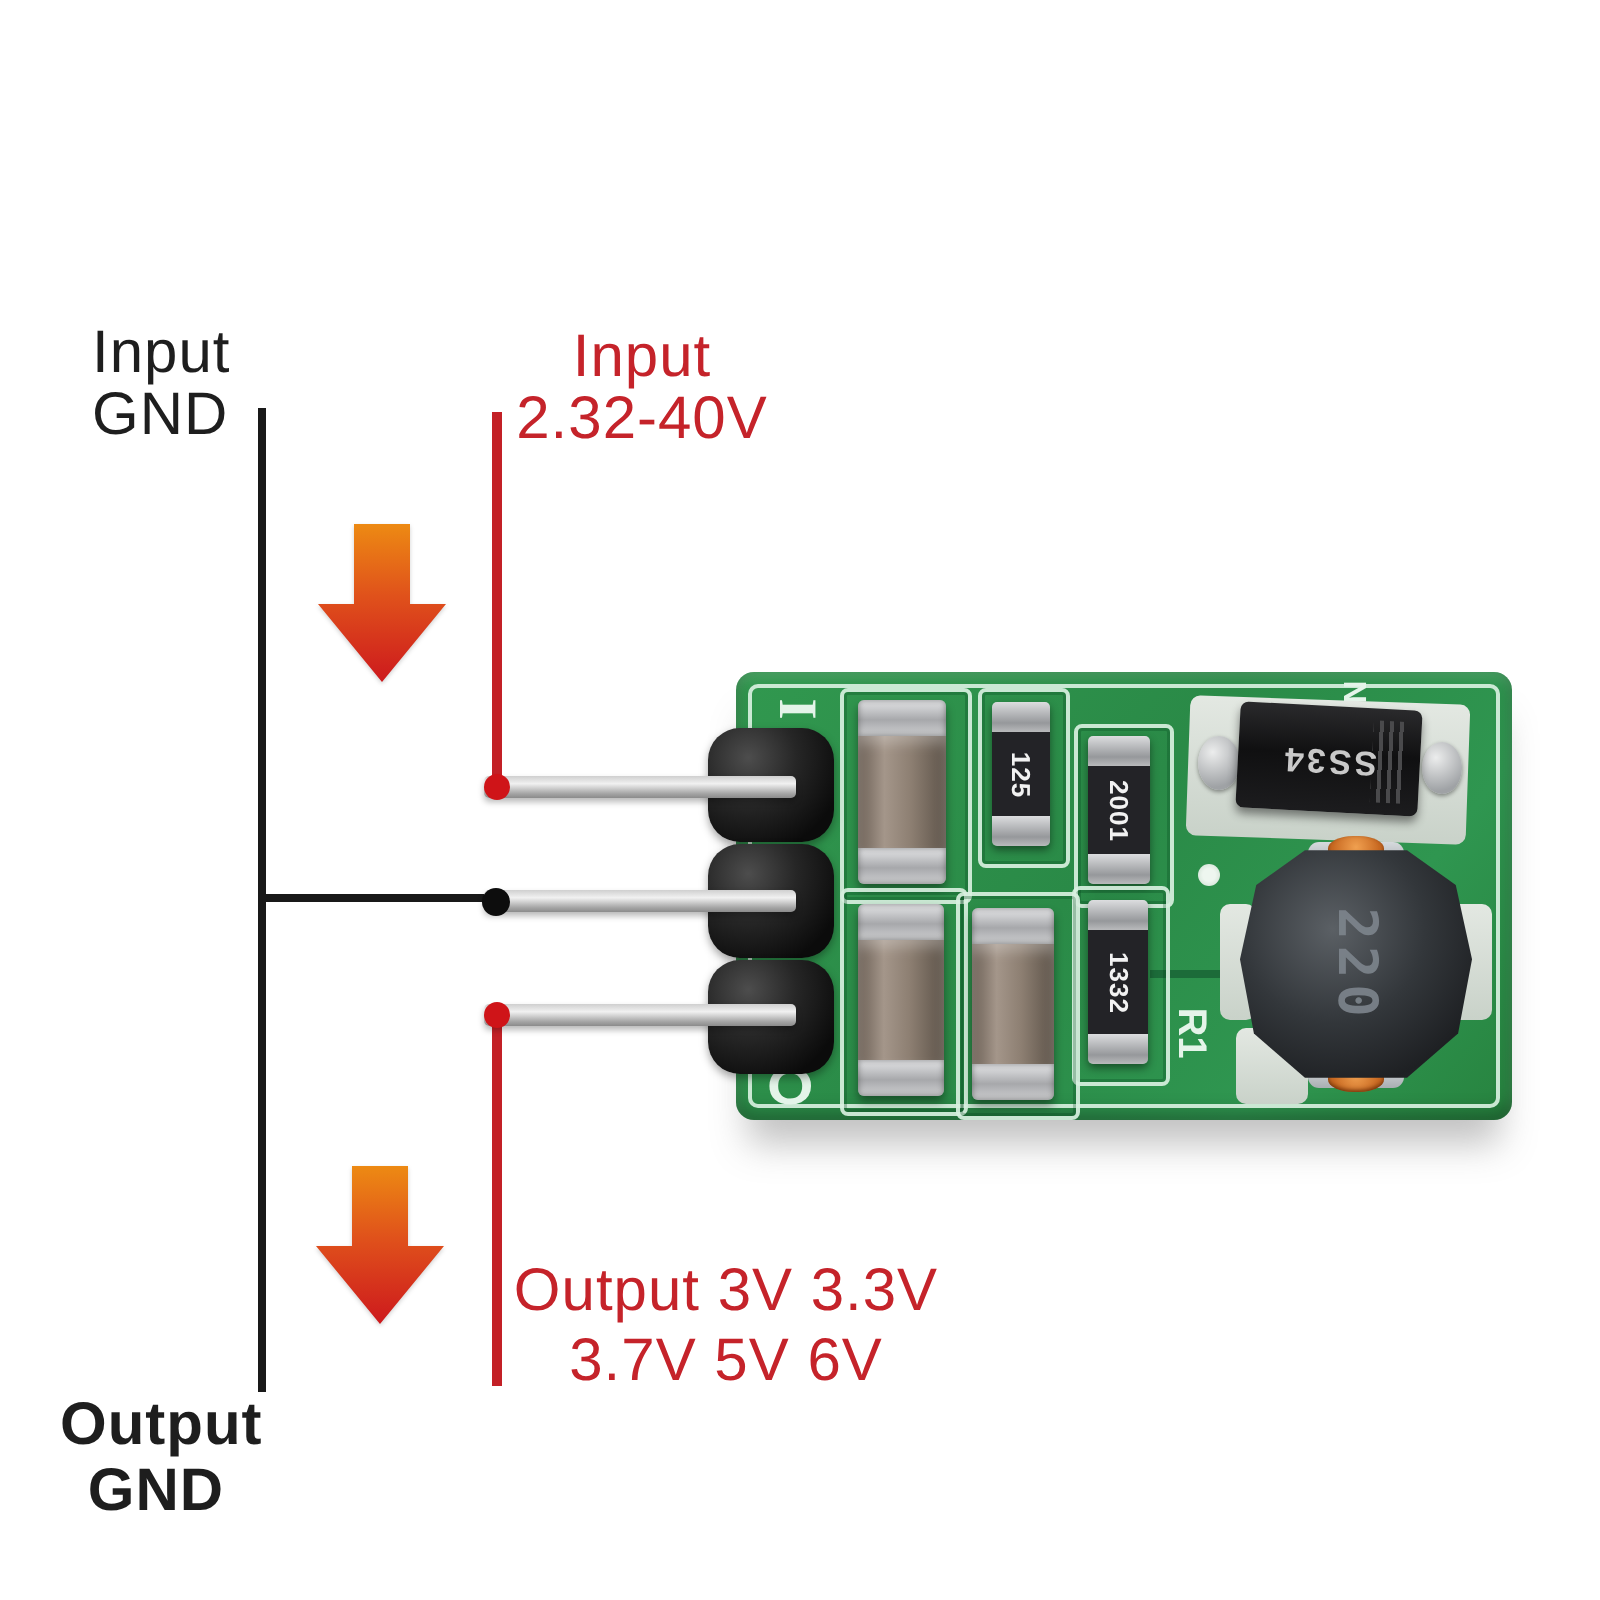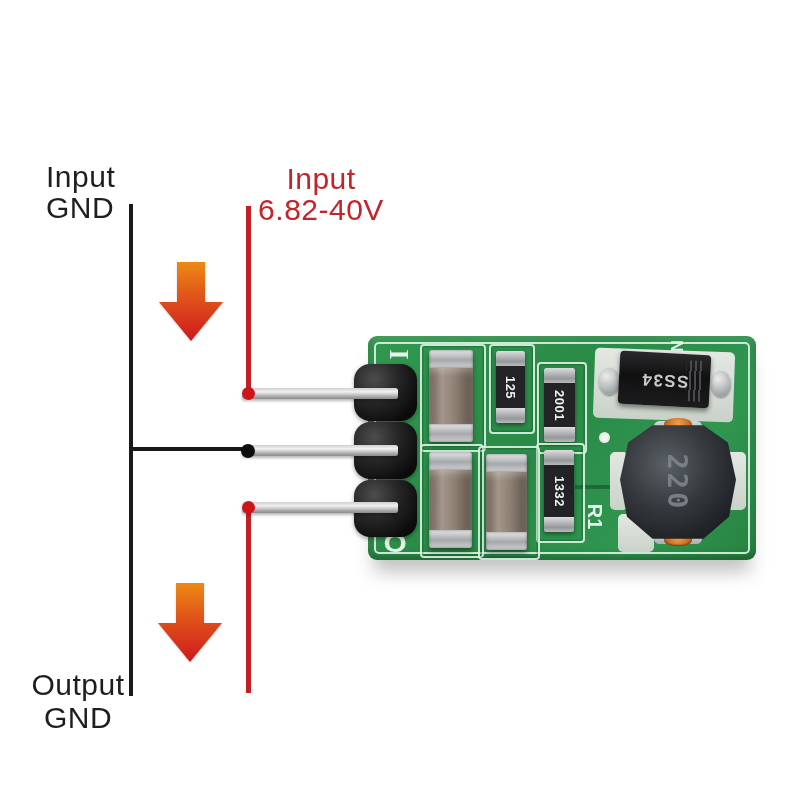--- a/index.html
+++ b/index.html
@@ -215,24 +215,26 @@
   <div class="abs dot dot-black" style="left:241px;top:444px;width:14px;height:14px;"></div>
   <div class="abs dot dot-red" style="left:242px;top:501px;width:13px;height:13px;"></div>
 
   <div class="abs lbl" style="left:46px;top:161px;width:100px;">
     <div>Input</div>
     <div>GND</div>
   </div>
 
   <div class="abs lbl lbl-red t-center" style="left:248px;top:163px;width:146px;">
     <div>Input</div>
-    <div>6.82-40V</div>
+    <div>2.32-40V</div>
   </div>
 
   <div class="abs lbl lbl-red t-center" style="left:252px;top:629px;width:222px;line-height:34.5px;">
-  </div>
-
-  <div class="abs lbl t-center" style="left:30px;top:668px;width:96px;line-height:33px;">
+    <div>Output 3V 3.3V</div>
+    <div>3.7V 5V 6V</div>
+  </div>
+
+  <div class="abs lbl t-center" style="left:30px;top:696px;width:96px;line-height:33px;font-weight:bold;">
     <div>Output</div>
     <div>GND</div>
   </div>
 
 </div>
 
 </body></html>

